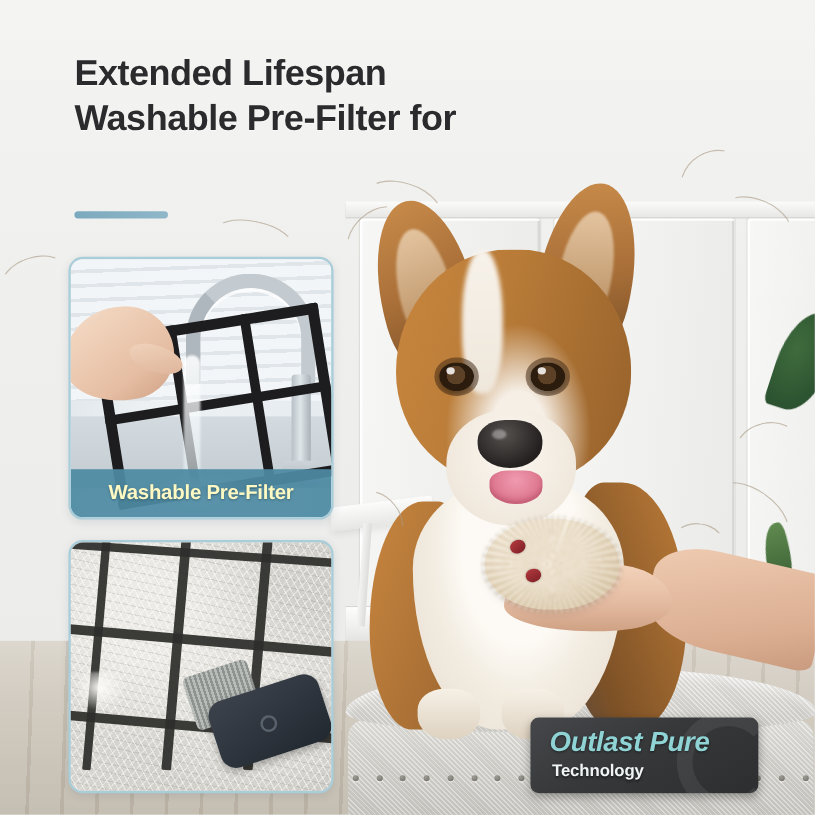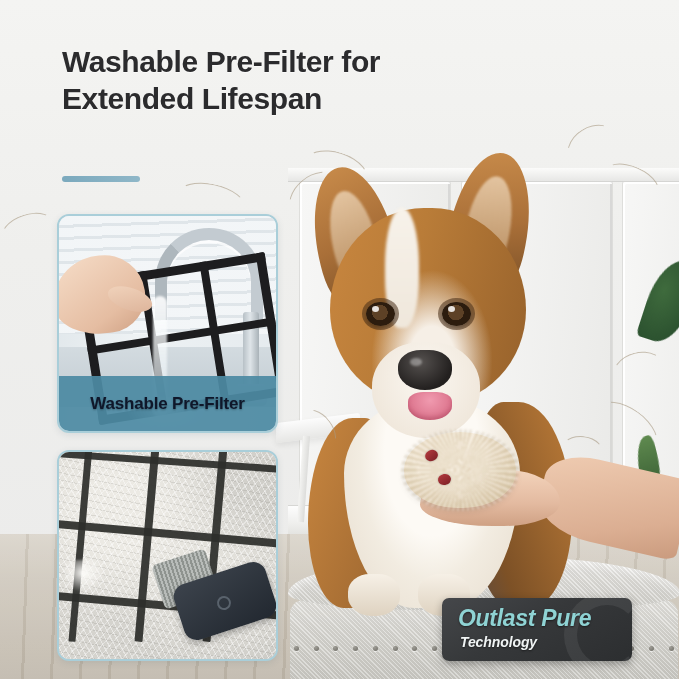--- a/index.html
+++ b/index.html
@@ -270,23 +270,23 @@
     overflow:hidden;
     background:#e7ecef;
     box-shadow:0 2px 7px rgba(60,80,95,.12);
   }
   .card.one { left:57px; top:214px; width:221px; height:219px; }
   .card.two { left:57px; top:450px; width:221px; height:211px; }
 
   .card-photo { position:absolute; inset:0; overflow:hidden; }
 
   .card-caption {
-    position:absolute; left:0; right:0; bottom:0; height:55px;
+    position:absolute; left:0; right:0; bottom:0; height:40px;
     background:rgba(76,138,162,.93);
-    color:#0f172a;
+    color:#fef9c3;
     font-size:17px; font-weight:bold;
     display:flex; align-items:center; justify-content:center;
     text-shadow:0 1px 2px rgba(0,0,0,.3);
     letter-spacing:-.2px;
   }
 
   
   .c1-bg {
     position:absolute; inset:0;
     background:
@@ -411,21 +411,21 @@
   .badge-title {
     position:absolute; left:16px; top:7px;
     color:#8fd3d4;
     font-size:23px; font-weight:bold; font-style:italic;
     letter-spacing:-.3px;
     text-shadow:0 1px 2px rgba(0,0,0,.5);
   }
   .badge-sub {
     position:absolute; left:18px; top:36px;
     color:#f0f4f4;
-    font-size:14px; font-style:italic; font-weight:bold;
+    font-size:14px; font-weight:bold;
     letter-spacing:-.1px;
     text-shadow:0 1px 2px rgba(0,0,0,.5);
   }
 </style>
 </head>
 <body>
 
 <div class="scene">
 
   <div class="wall"></div>
@@ -503,22 +503,22 @@
   <div class="strand" style="left:612px;top:352px;width:56px;height:46px;transform:rotate(-14deg);"></div>
   <div class="strand" style="left:590px;top:408px;width:72px;height:42px;transform:rotate(36deg);"></div>
   <div class="strand" style="left:286px;top:176px;width:56px;height:38px;transform:rotate(-40deg);"></div>
   <div class="strand" style="left:292px;top:414px;width:48px;height:34px;transform:rotate(52deg);"></div>
   <div class="strand" style="left:0px;top:214px;width:58px;height:38px;transform:rotate(-18deg);"></div>
   <div class="strand" style="left:176px;top:184px;width:70px;height:34px;transform:rotate(12deg);"></div>
   <div class="strand" style="left:560px;top:436px;width:44px;height:34px;transform:rotate(8deg);"></div>
 </div>
 
 <div class="headline">
+  <div>Extended Lifespan</div>
   <div>Washable Pre-Filter for</div>
-  <div>Extended Lifespan</div>
 </div>
 <div class="accent-bar"></div>
 
 <div class="card one">
   <div class="card-photo">
     <div class="c1-bg"></div>
     <div class="c1-blinds"></div>
     <div class="c1-counter"></div>
     <div class="c1-faucet-arc"></div>
     <div class="c1-faucet-stem"></div>

